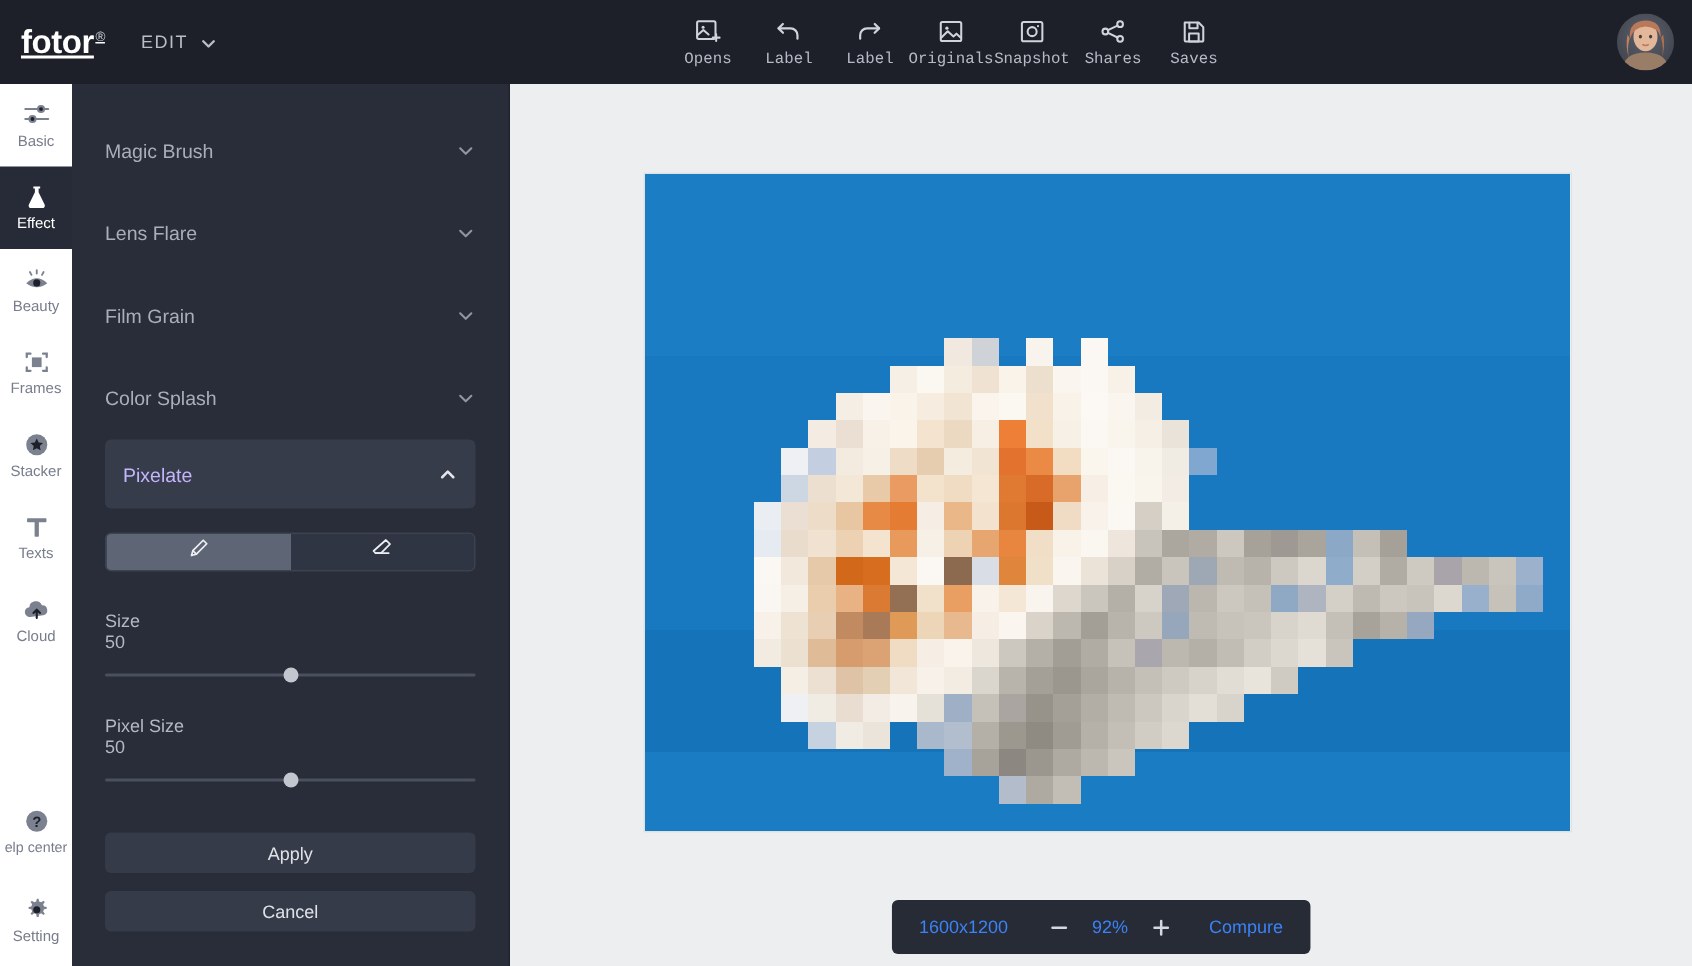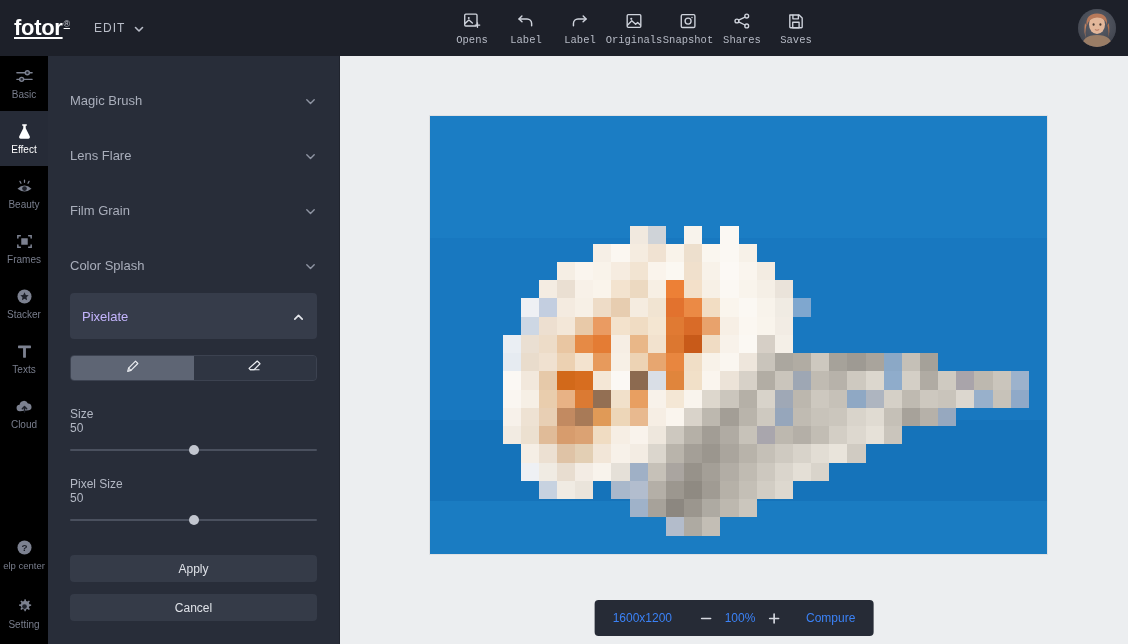--- a/index.html
+++ b/index.html
@@ -53,21 +53,21 @@
     background: #2b2f3a;
   }
   .avatar .face { position: absolute; inset: 0; }
 
   
   .body { flex: 1; display: flex; min-height: 0; }
 
   
   .rail {
     width: 48px; flex: 0 0 48px;
-    background: #000000;
+    background: #ffffff;
     display: flex; flex-direction: column;
     position: relative;
   }
   .rail-item {
     height: 55px; display: flex; flex-direction: column;
     align-items: center; justify-content: center; gap: 3px;
     cursor: pointer; position: relative;
   }
   .rail-item .ic { width: 19px; height: 19px; color: #7c8190; display: block; }
   .rail-item .lb { font-size: 10px; color: #787d8c; white-space: nowrap; }
@@ -806,21 +806,21 @@
         </svg>
       </div>
 
       <div class="zoombar">
         <span class="dim">1600x1200</span>
         <span class="zbtn">
           <svg viewBox="0 0 14 14" fill="none" stroke="currentColor" stroke-width="1.8" stroke-linecap="round" style="width:13px;height:13px">
               <path d="M2.2 7 h9.6"></path>
             </svg>
         </span>
-        <span class="pct">100%</span>
+        <span class="pct">92%</span>
         <span class="zbtn">
           <svg viewBox="0 0 14 14" fill="none" stroke="currentColor" stroke-width="1.8" stroke-linecap="round" style="width:13px;height:13px">
               <path d="M2.2 7 h9.6 M7 2.2 v9.6"></path>
             </svg>
         </span>
         <span class="cmp">Compure</span>
       </div>
     </div>
   </div>
 </div>

